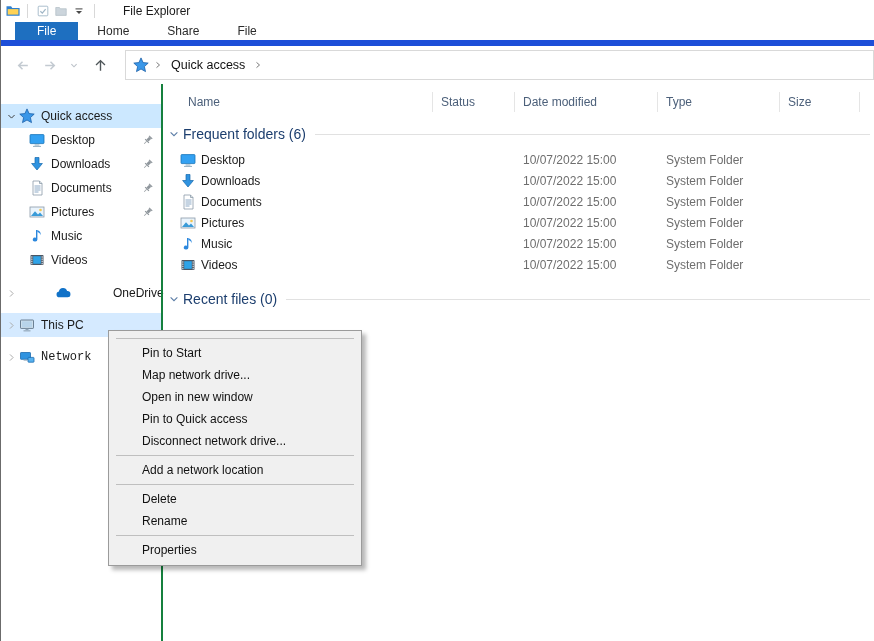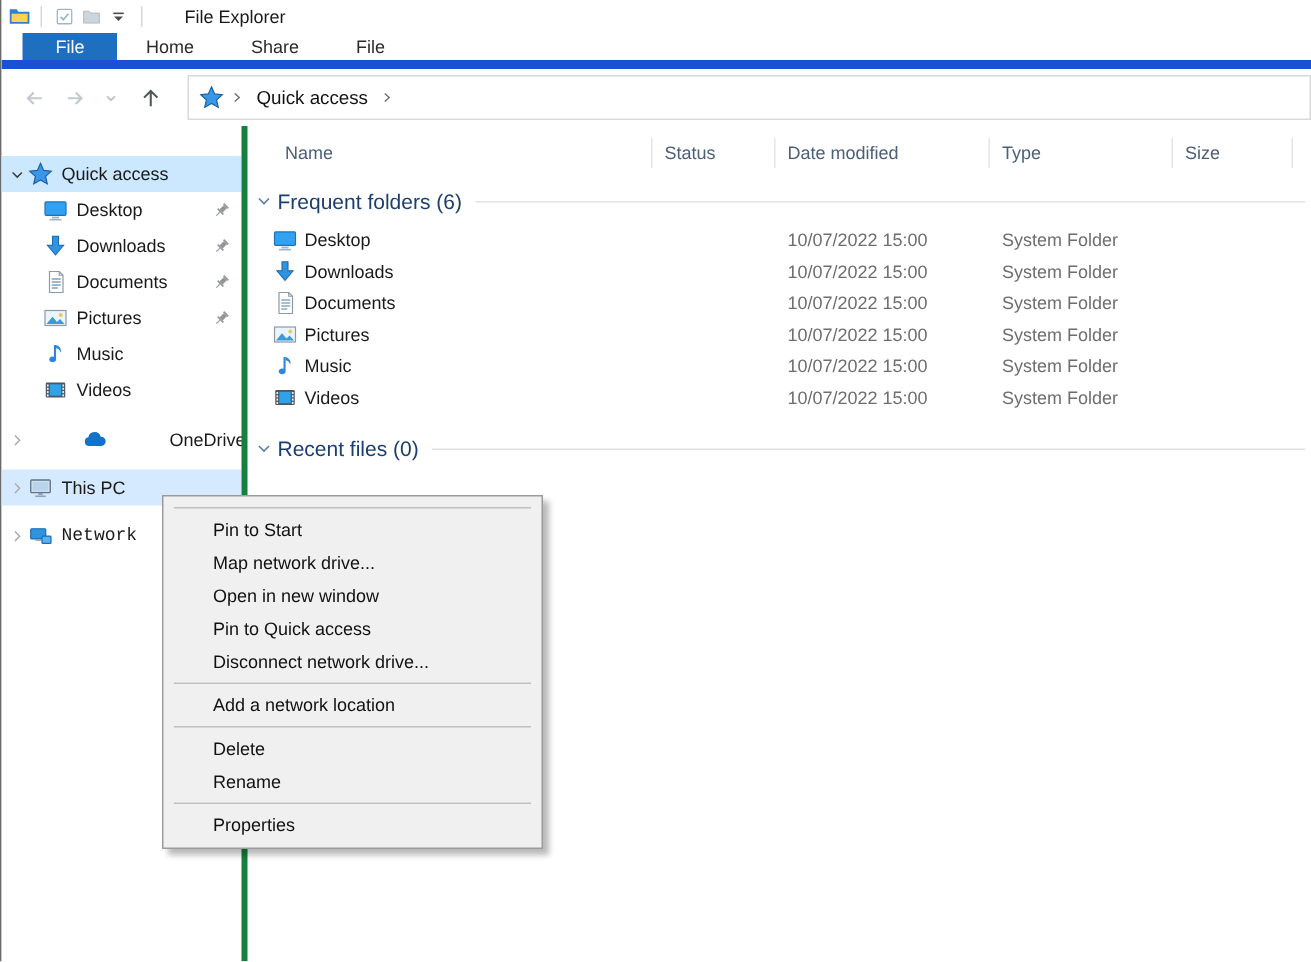--- a/index.html
+++ b/index.html
@@ -25,21 +25,21 @@
   .nav-btn svg { width:17px; height:17px; display:block; }
   .nav-btn.small { width:14px; margin-right:8px; }
   .address-bar { flex:1; height:30px; margin-left:8px; border:1px solid #d9d9d9; background:#fff; display:flex; align-items:center; padding-left:7px; }
   .crumb-icon svg { width:16px; height:16px; display:block; }
   .crumb-chevron svg { width:12px; height:12px; display:block; margin:0 3px; }
   .crumb-label { font-size:12.5px; color:#111; padding:0 4px; }
 
   
   .body { position:absolute; top:84px; left:0; right:0; bottom:0; display:flex; }
   .sidebar { width:160px; padding-top:20px; background:#fff; flex:none; }
-  .main { flex:1; border-left:4px solid #15803d; overflow:hidden; }
+  .main { flex:1; border-left:2px solid #15803d; overflow:hidden; }
 
   
   .side-item { height:24px; display:flex; align-items:center; padding-left:3px; font-size:12px; color:#1a1a1a; cursor:default; }
   .side-item.selected { background:var(--selection-blue); }
   .side-item.highlighted { background:var(--hover-blue); }
   .expander { width:14px; height:14px; flex:none; display:flex; align-items:center; justify-content:center; }
   .expander svg { width:11px; height:11px; display:block; }
   .side-item .icon { width:16px; height:16px; flex:none; margin-left:1px; }
   .side-item .icon svg { width:16px; height:16px; display:block; }
   .side-item .lbl { margin-left:6px; white-space:nowrap; }

